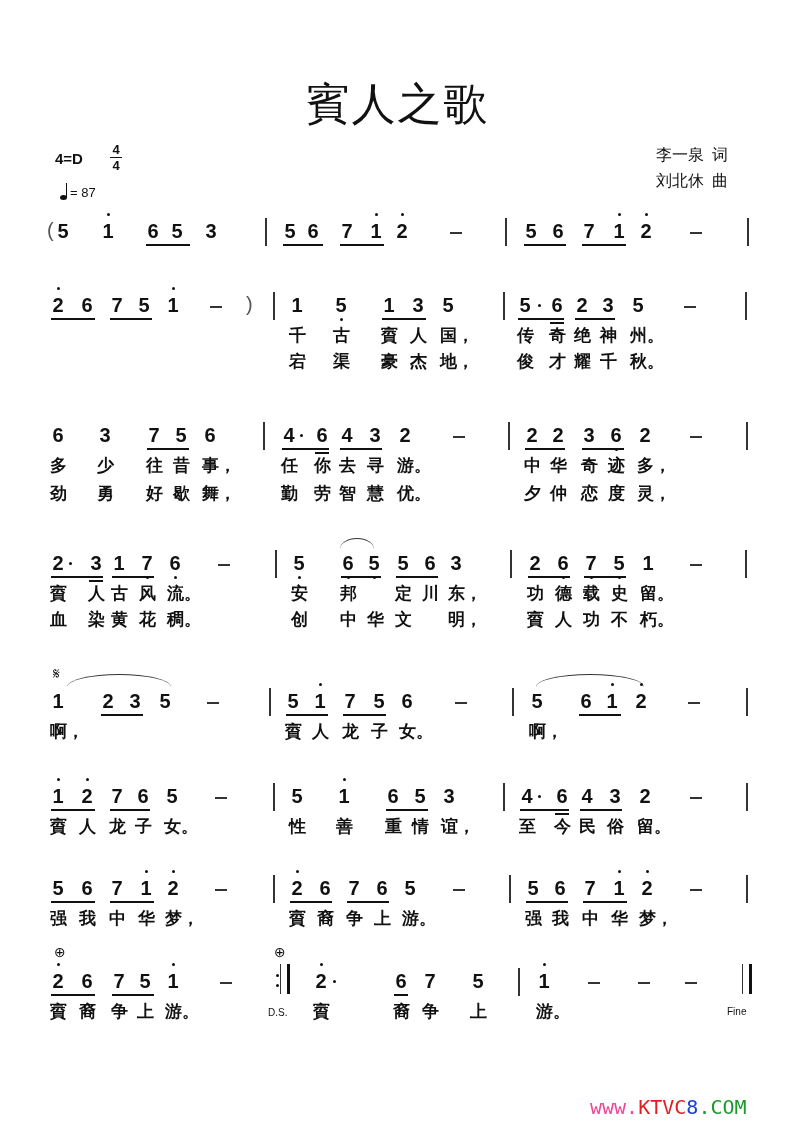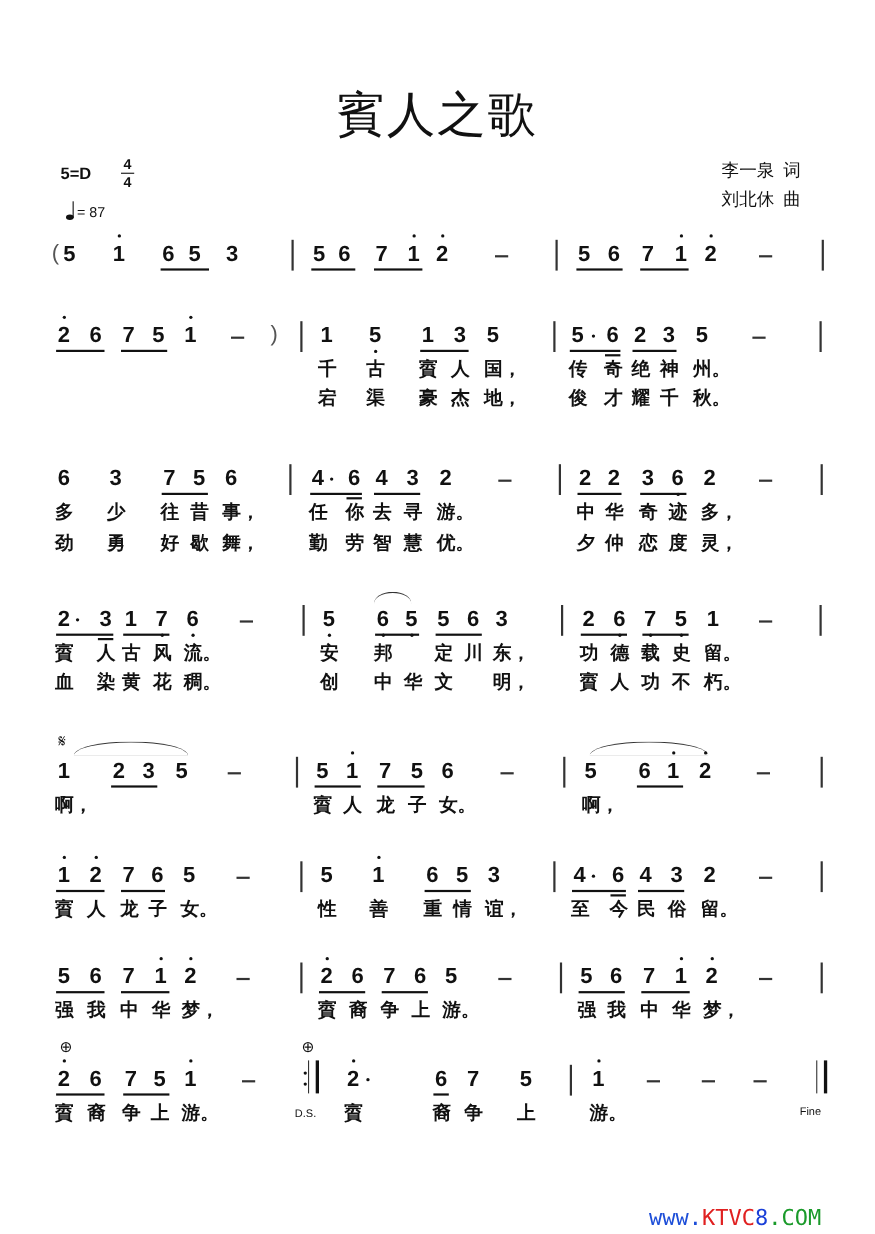--- a/index.html
+++ b/index.html
@@ -27,28 +27,28 @@
   .barline { position: absolute; width: 1.5px; height: 28px; background: #333; }
   .dbl { position: absolute; width: 6px; height: 30px; border-left: 1.5px solid #333; border-right: 3px solid #111; }
   .paren { position: absolute; font-size: 20px; color: #555; line-height: 22px; }
   .dotdur { position: absolute; width: 3px; height: 3px; background: #111; border-radius: 50%; }
   .lc { position: absolute; font-size: 17px; font-weight: bold; font-family: "DejaVu Sans", sans-serif; }
   .slur { position: absolute; border-top: 1.5px solid #333; border-radius: 50% 50% 0 0 / 100% 100% 0 0; height: 10px; }
   .segno { position: absolute; font-size: 16px; font-family: "DejaVu Sans", sans-serif; }
   .coda { position: absolute; font-size: 14px; font-family: "DejaVu Sans", sans-serif; }
   .small { position: absolute; font-size: 10px; font-family: "Liberation Sans", sans-serif; }
   .watermark { position: absolute; left: 590px; top: 1095px; font-size: 20px; font-family: "DejaVu Sans Mono", monospace; letter-spacing: 0px; }
-  .wm-a { color: #1d4ed8; } .wm-b { color: #e02020; } .wm-c { color: #1a3fd8; } .wm-d { color: #1a9a2a; }
+  .wm-a { color: #ec4899; } .wm-b { color: #e02020; } .wm-c { color: #1a3fd8; } .wm-d { color: #1a9a2a; }
 </style>
 </head>
 <body>
 
 <div class="title">賓人之歌</div>
 
-<div class="key">5=D</div>
+<div class="key">4=D</div>
 <div class="timesig">
   <span>4</span>
   <span class="bar"></span>
   <span>4</span>
 </div>
 <div class="tempo">
   <span class="note"></span>
   <span>= 87</span>
 </div>
 <div class="credits">

